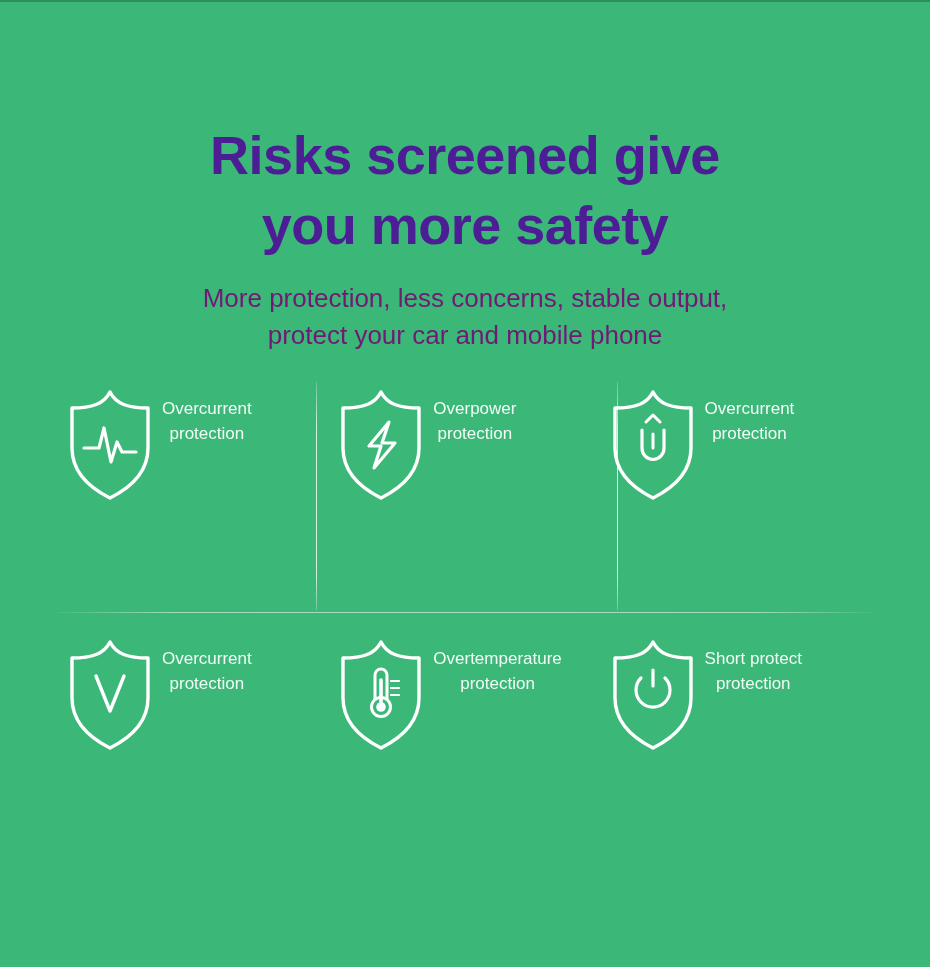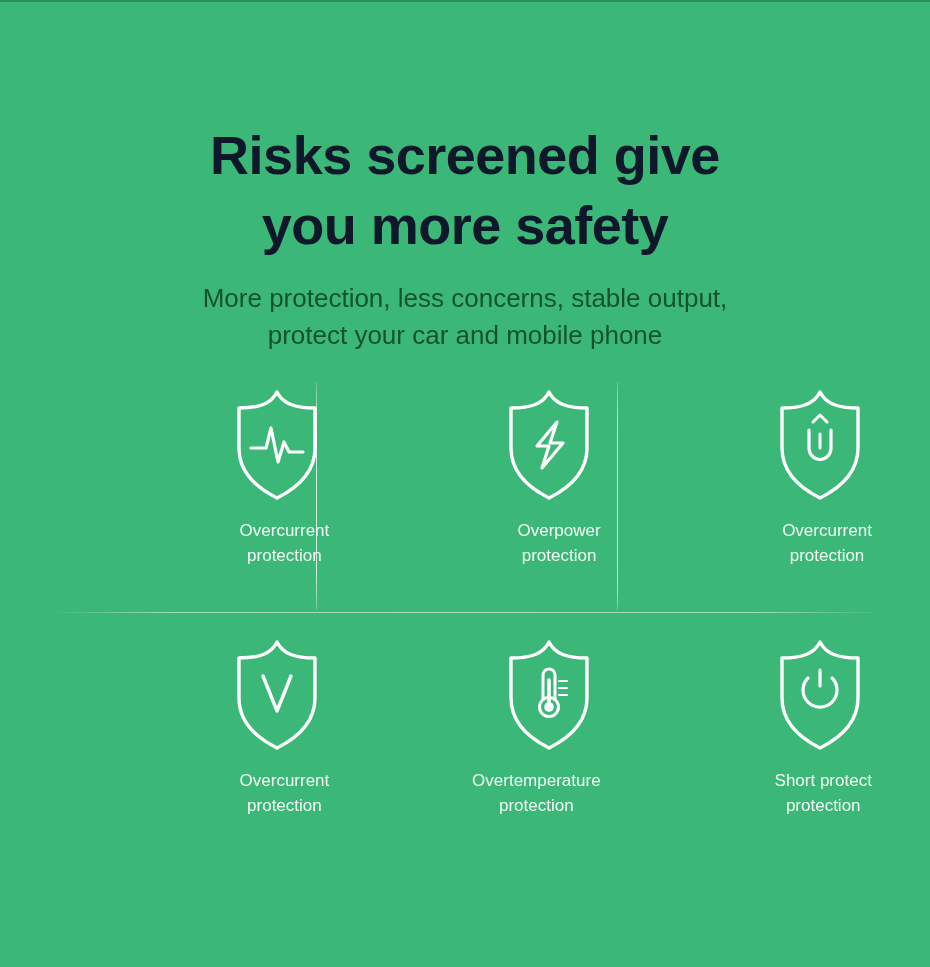--- a/index.html
+++ b/index.html
@@ -36,32 +36,32 @@
     position: absolute;
     top: 120px;
     left: 0;
     width: 930px;
     text-align: center;
   }
 
   #headline {
     font-size: 54px;
     font-weight: bold;
-    color: #0f172a;
+    color: #4c1d95;
     line-height: 70px;
     letter-spacing: -0.5px;
   }
 
   #headline .hl-line { display: block; }
 
   #subtitle {
     margin-top: 20px;
     font-size: 26px;
     font-weight: normal;
-    color: #14532d;
+    color: #701a75;
     line-height: 37px;
   }
 
   #subtitle .sub-line { display: block; }
 
   
   #feature-grid {
     position: absolute;
     top: 382px;
     left: 58px;
@@ -74,22 +74,22 @@
     width: 814px;
     height: 230px;
   }
 
   .grid-row.row-bottom { margin-top: 20px; }
 
   .feature-cell {
     width: 271.3px;
     height: 230px;
     display: flex;
-    flex-direction: column;
-    align-items: flex-end;
+    flex-direction: row;
+    align-items: flex-start;
     position: relative;
   }
 
   .shield-wrap {
     width: 104px;
     height: 118px;
     margin-top: 4px;
   }
 
   .shield-wrap svg { display: block; width: 104px; height: 118px; }

